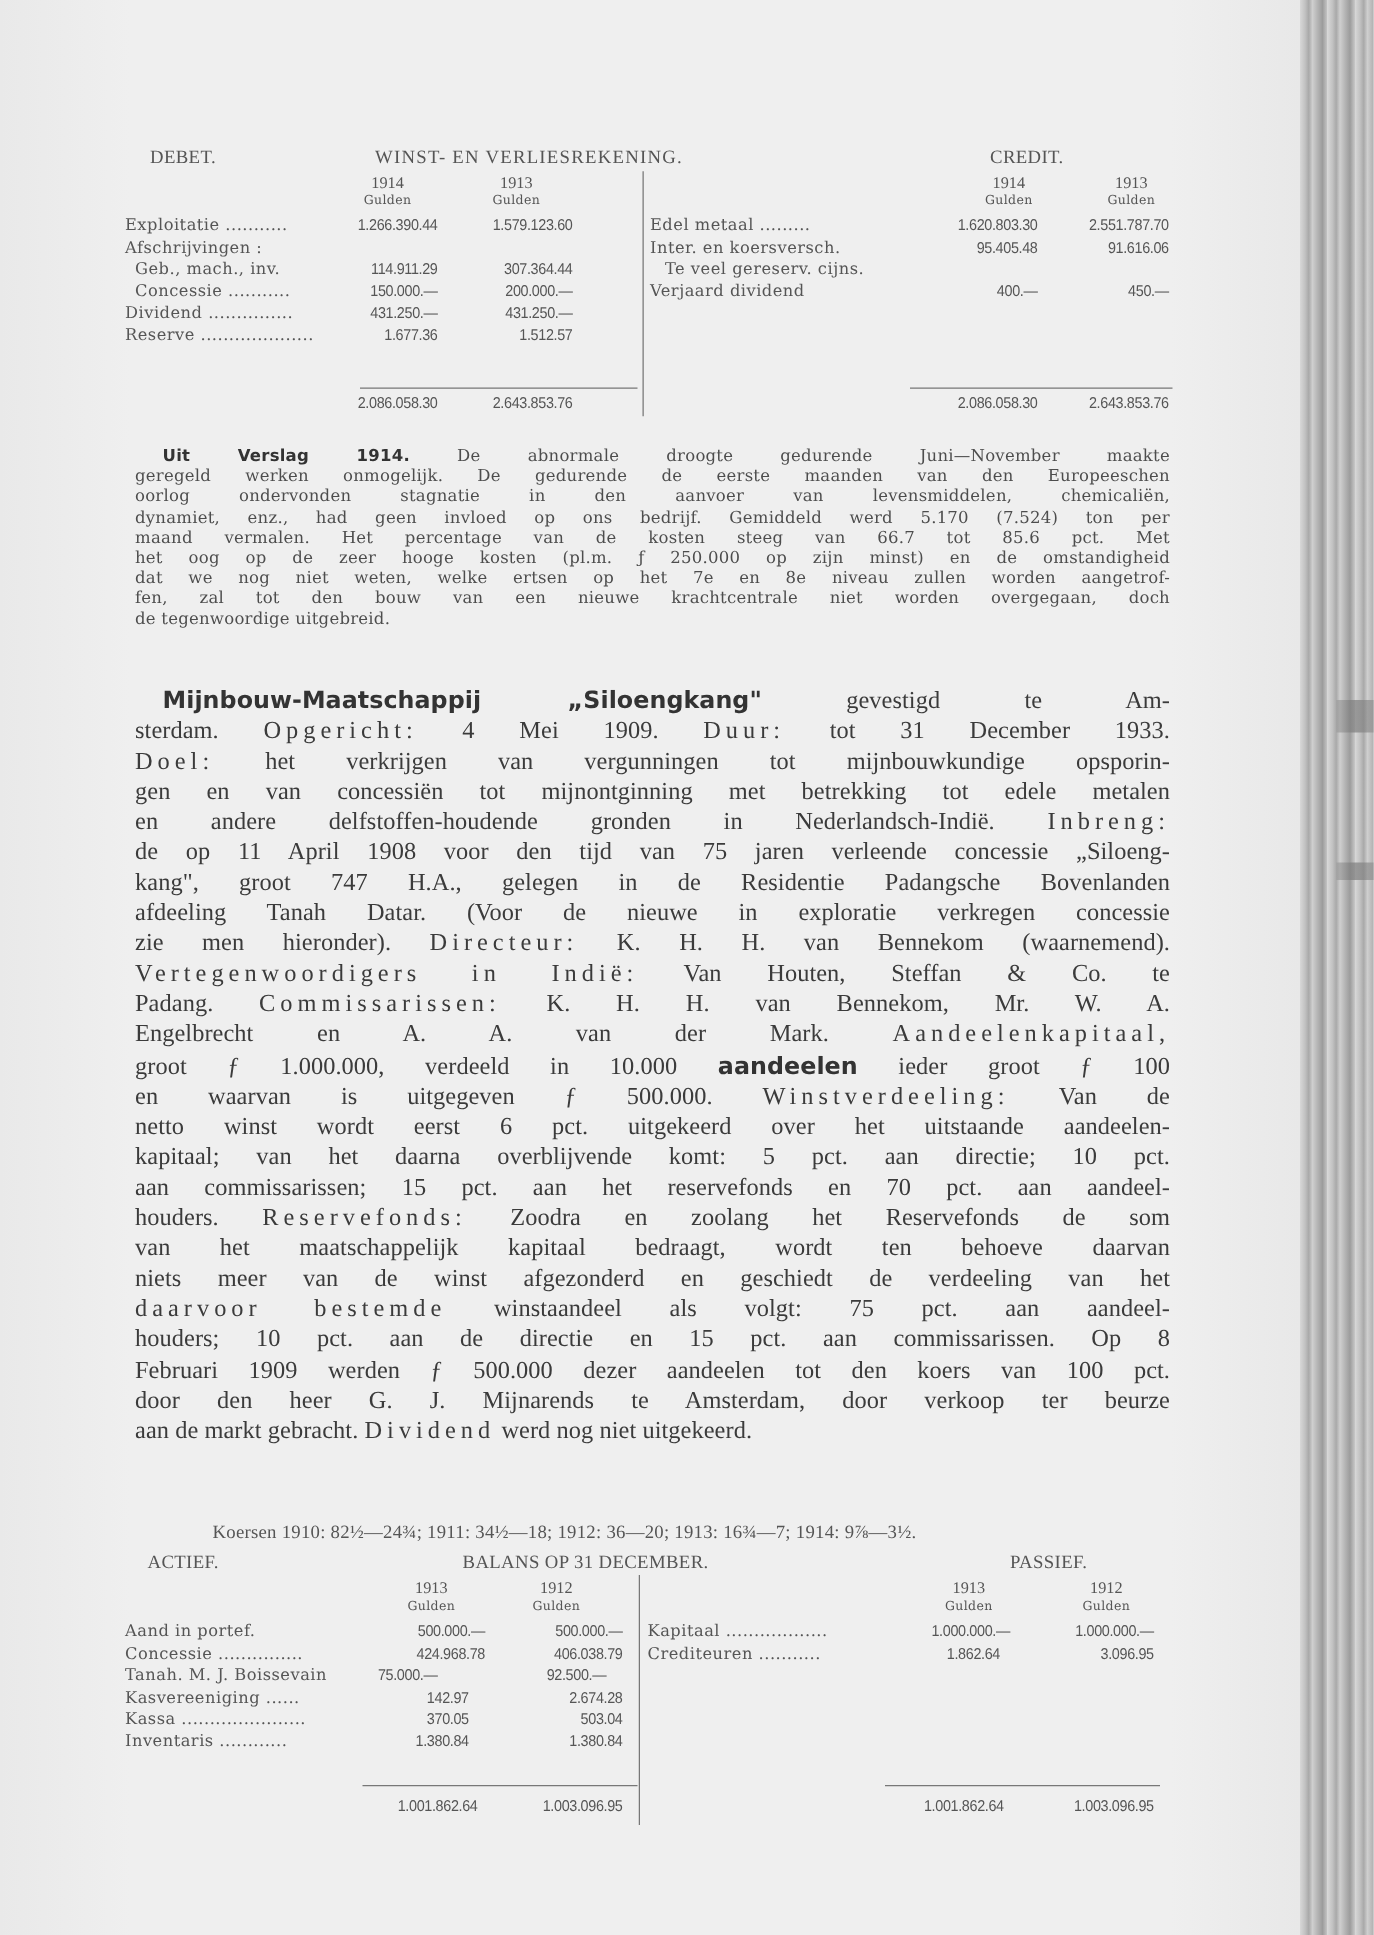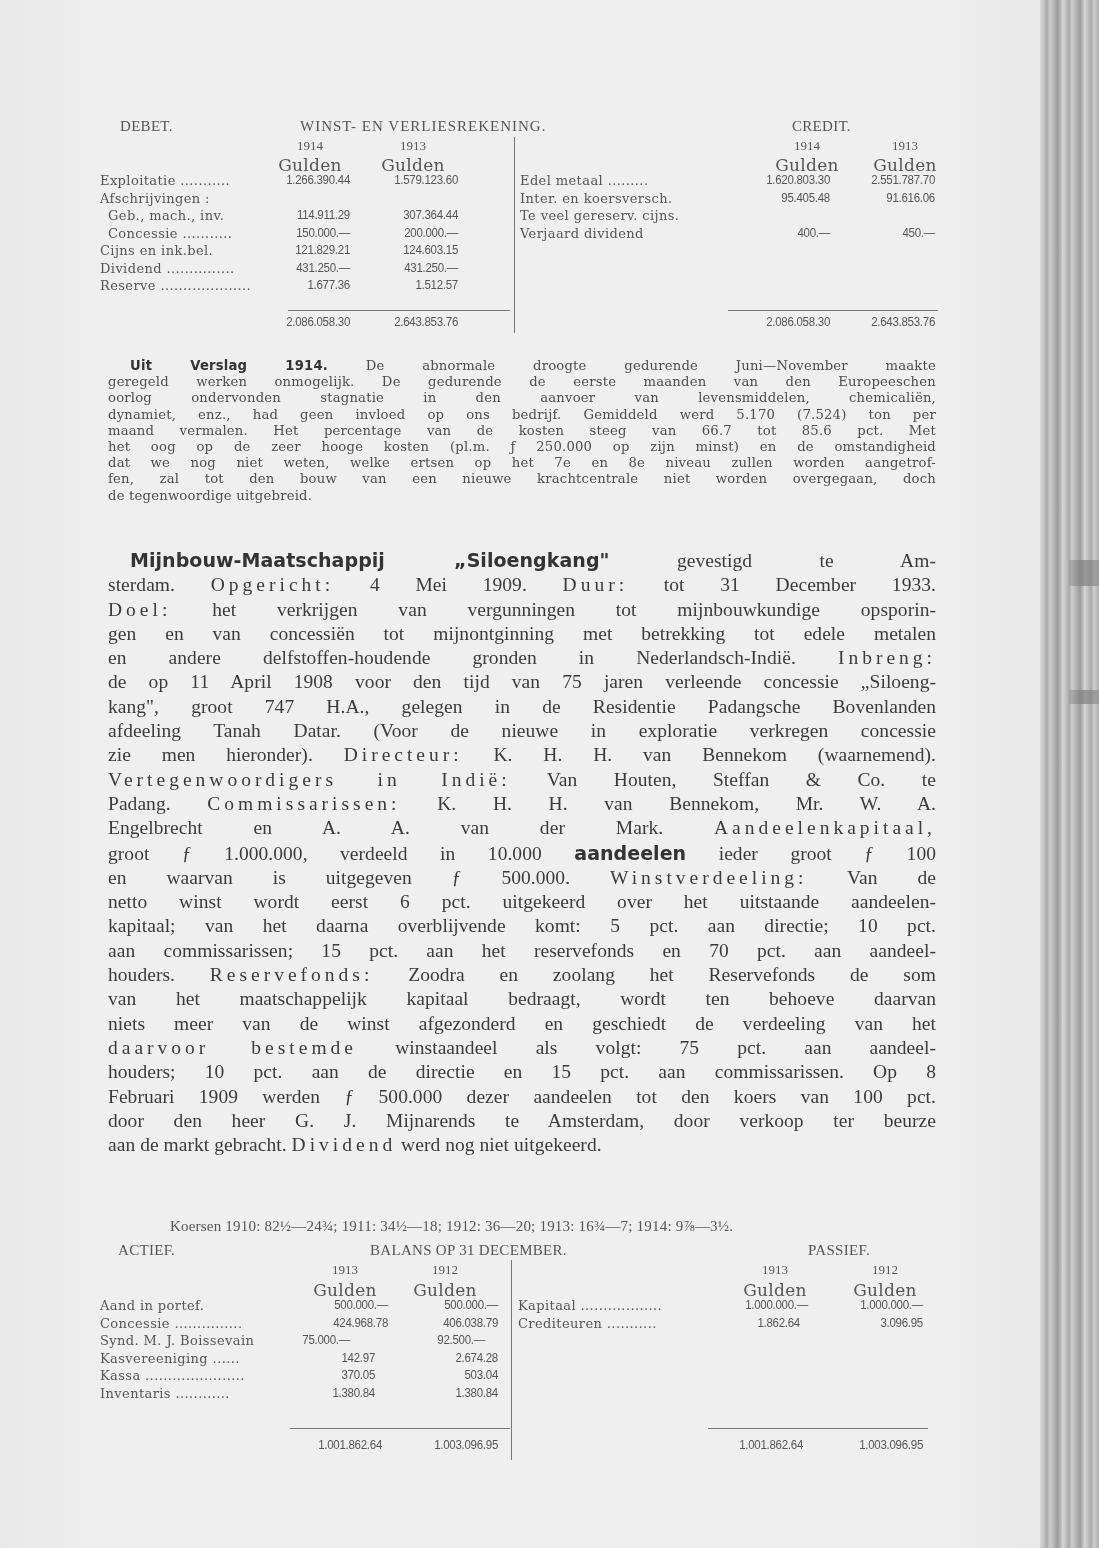--- a/index.html
+++ b/index.html
@@ -42,21 +42,21 @@
   .acct .hdr { position: relative; height: 20px; font-family: "Liberation Serif", serif; font-size: 15px; letter-spacing: .3px; }
   .acct .hdr span { position: absolute; top: 0; }
   .acct .cols { position: relative; }
   .acct .row { position: relative; height: 17.5px; white-space: nowrap; }
   .acct .row span { position: absolute; top: 0; }
   .num { text-align: right; font-family: "Liberation Sans Narrow", "Liberation Sans", sans-serif; font-size: 12.5px; letter-spacing: -0.3px; transform: scaleX(.92); transform-origin: right; }
   .lbl { font-family: "DejaVu Serif", serif; font-size: 13px; letter-spacing: .4px; }
   .vrule { position: absolute; width: 1px; background: #777; }
   .hrule { position: absolute; height: 1px; background: #777; }
   .yr { font-family: "Liberation Serif", serif; font-size: 13px; text-align: center; width: 70px; }
-  .gl { font-family: "DejaVu Serif", serif; font-size: 17px; text-align: center; width: 80px; letter-spacing: .3px; }
+  .gl { font-family: "DejaVu Serif", serif; font-size: 10px; text-align: center; width: 80px; letter-spacing: .3px; }
 
   
   .para {
     position: absolute; left: 108px; width: 828px;
     text-align: justify; text-align-last: left;
   }
   .small {
     font-family: "DejaVu Serif", serif; font-size: 13.2px; line-height: 16.2px;
     letter-spacing: 0.2px; color: #4d4d4d;
   }
@@ -115,25 +115,20 @@
           <span class="lbl" style="left:8px">Geb., mach., inv.</span>
           <span class="num" style="left:150px;width:100px">114.911.29</span>
           <span class="num" style="left:250px;width:108px">307.364.44</span>
         </div>
         <div class="row">
           <span class="lbl" style="left:8px">Concessie ...........</span>
           <span class="num" style="left:150px;width:100px">150.000.—</span>
           <span class="num" style="left:250px;width:108px">200.000.—</span>
         </div>
         <div class="row">
-          <span class="lbl" style="left:0">Cijns en ink.bel.</span>
-          <span class="num" style="left:150px;width:100px">121.829.21</span>
-          <span class="num" style="left:250px;width:108px">124.603.15</span>
-        </div>
-        <div class="row">
           <span class="lbl" style="left:0">Dividend ...............</span>
           <span class="num" style="left:150px;width:100px">431.250.—</span>
           <span class="num" style="left:250px;width:108px">431.250.—</span>
         </div>
         <div class="row">
           <span class="lbl" style="left:0">Reserve ....................</span>
           <span class="num" style="left:150px;width:100px">1.677.36</span>
           <span class="num" style="left:250px;width:108px">1.512.57</span>
         </div>
         <div class="hrule" style="left:188px; top:137px; width:222px"></div>
@@ -148,21 +143,21 @@
           <span class="lbl" style="left:0">Edel metaal .........</span>
           <span class="num" style="left:210px;width:100px">1.620.803.30</span>
           <span class="num" style="left:310px;width:105px">2.551.787.70</span>
         </div>
         <div class="row">
           <span class="lbl" style="left:0">Inter. en koersversch.</span>
           <span class="num" style="left:210px;width:100px">95.405.48</span>
           <span class="num" style="left:310px;width:105px">91.616.06</span>
         </div>
         <div class="row">
-          <span class="lbl" style="left:0">Te veel gereserv. cijns.</span>
+          <span class="lbl" style="left:12px">Te veel gereserv. cijns.</span>
         </div>
         <div class="row">
           <span class="lbl" style="left:0">Verjaard dividend</span>
           <span class="num" style="left:210px;width:100px">400.—</span>
           <span class="num" style="left:310px;width:105px">450.—</span>
         </div>
         <div class="hrule" style="left:208px; top:137px; width:210px"></div>
         <div class="row" style="position:absolute; top:142px; width:420px">
           <span class="num" style="left:210px;width:100px">2.086.058.30</span>
           <span class="num" style="left:310px;width:105px">2.643.853.76</span>
@@ -240,21 +235,21 @@
           <span class="lbl" style="left:0">Aand in portef.</span>
           <span class="num" style="left:190px;width:98px">500.000.—</span>
           <span class="num" style="left:290px;width:108px">500.000.—</span>
         </div>
         <div class="row">
           <span class="lbl" style="left:0">Concessie ...............</span>
           <span class="num" style="left:190px;width:98px">424.968.78</span>
           <span class="num" style="left:290px;width:108px">406.038.79</span>
         </div>
         <div class="row">
-          <span class="lbl" style="left:0">Synd. M. J. Boissevain</span>
+          <span class="lbl" style="left:0">Tanah. M. J. Boissevain</span>
           <span class="num" style="left:190px;width:60px">75.000.—</span>
           <span class="num" style="left:290px;width:95px">92.500.—</span>
         </div>
         <div class="row">
           <span class="lbl" style="left:0">Kasvereeniging ......</span>
           <span class="num" style="left:190px;width:85px">142.97</span>
           <span class="num" style="left:290px;width:108px">2.674.28</span>
         </div>
         <div class="row">
           <span class="lbl" style="left:0">Kassa ......................</span>

